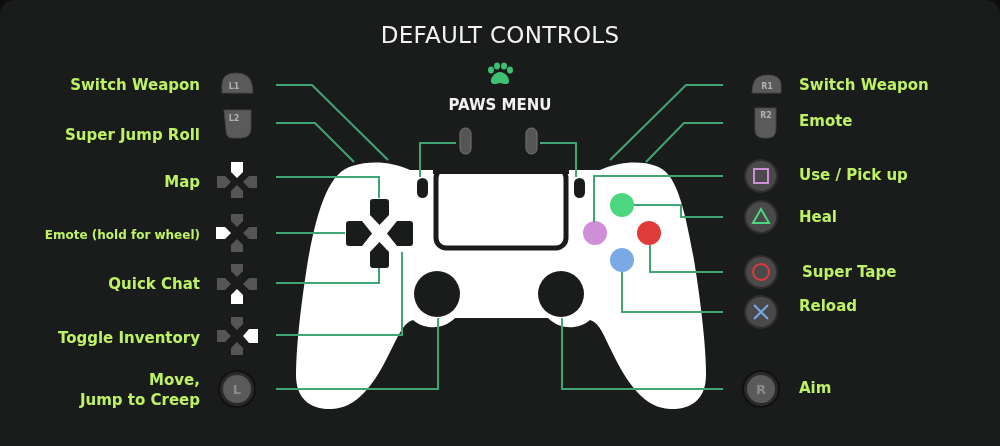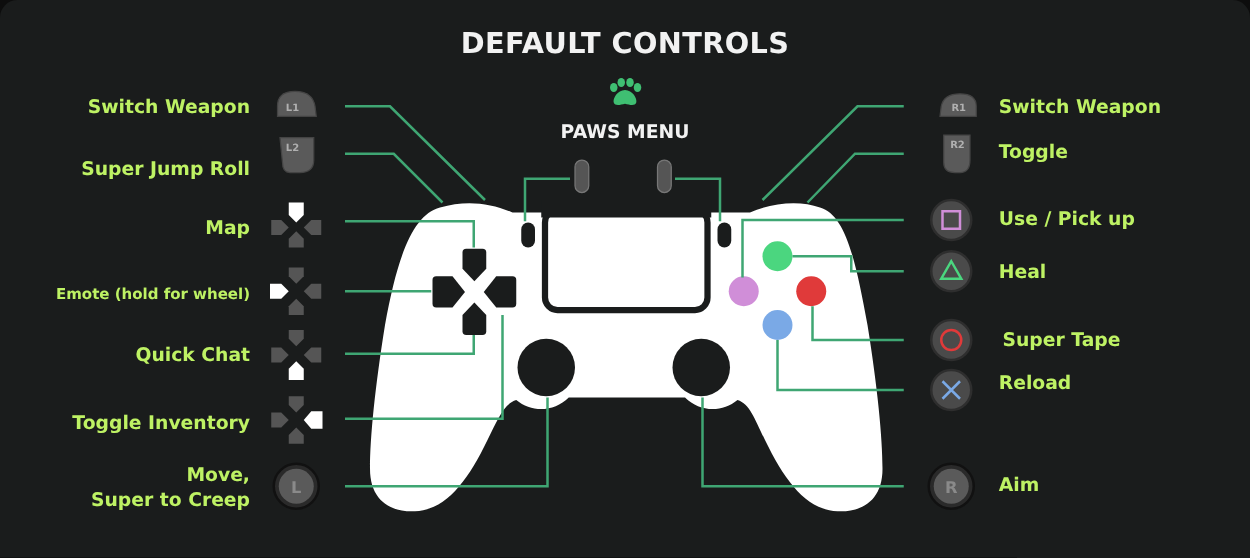--- a/index.html
+++ b/index.html
@@ -1,18 +1,18 @@
 <!DOCTYPE html>
 <html><head>
 <meta charset="utf-8">
 <style>
   html, body { margin:0; padding:0; background:#0d0d0d; }
   body { width:1000px; height:446px; overflow:hidden; position:relative; font-family:"DejaVu Sans", "Liberation Sans", sans-serif; }
   .panel { position:absolute; left:0; top:0; width:1000px; height:446px; background:#1a1c1c; border-radius:14px 14px 0 0; }
-  .title { position:absolute; left:0; width:1000px; top:22px; text-align:center; color:#f2f2f2; font-weight:bold; font-size:23px; letter-spacing:0.3px; }
+  .title { position:absolute; left:0; width:1000px; top:22px; text-align:center; color:#f2f2f2; font-weight:normal; font-size:23px; letter-spacing:0.3px; }
   .paws-label { position:absolute; left:0; width:1000px; top:96px; text-align:center; color:#f2f2f2; font-weight:bold; font-size:15px; }
   .lbl { position:absolute; color:#bef264; font-weight:bold; font-size:15px; white-space:nowrap; line-height:18px; }
   .lbl.left { text-align:right; right:800px; }
   .lbl.right { left:799px; }
   .lbl.small { font-size:12px; }
   svg.main { position:absolute; left:0; top:0; }
 </style>
 </head>
 <body>
 
@@ -166,21 +166,21 @@
   </g>
 </svg>
 
 <div class="lbl left" style="top:76px">Switch Weapon</div>
 <div class="lbl left" style="top:126px">Super Jump Roll</div>
 <div class="lbl left" style="top:173px">Map</div>
 <div class="lbl left small" style="top:226px">Emote (hold for wheel)</div>
 <div class="lbl left" style="top:275px">Quick Chat</div>
 <div class="lbl left" style="top:329px">Toggle Inventory</div>
 <div class="lbl left" style="top:371px">Move,</div>
-<div class="lbl left" style="top:391px">Super to Creep</div>
+<div class="lbl left" style="top:391px">Jump to Creep</div>
 
 <div class="lbl right" style="top:76px">Switch Weapon</div>
-<div class="lbl right" style="top:112px">Toggle</div>
+<div class="lbl right" style="top:112px">Emote</div>
 <div class="lbl right" style="top:166px">Use / Pick up</div>
 <div class="lbl right" style="top:208px">Heal</div>
 <div class="lbl right" style="top:263px; left:802px">Super Tape</div>
 <div class="lbl right" style="top:297px">Reload</div>
 <div class="lbl right" style="top:379px">Aim</div>
 
 </body></html>

